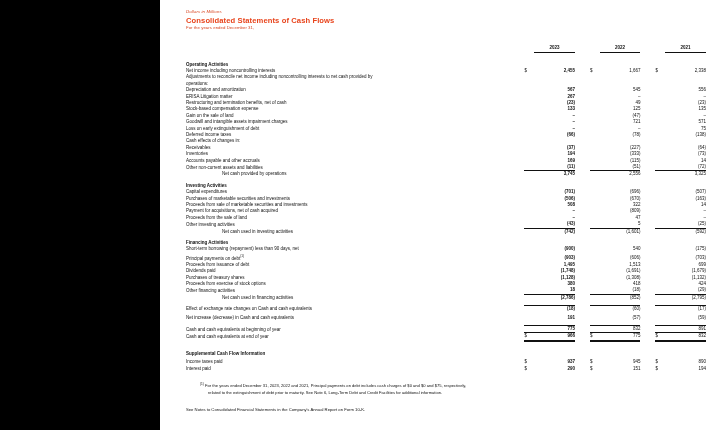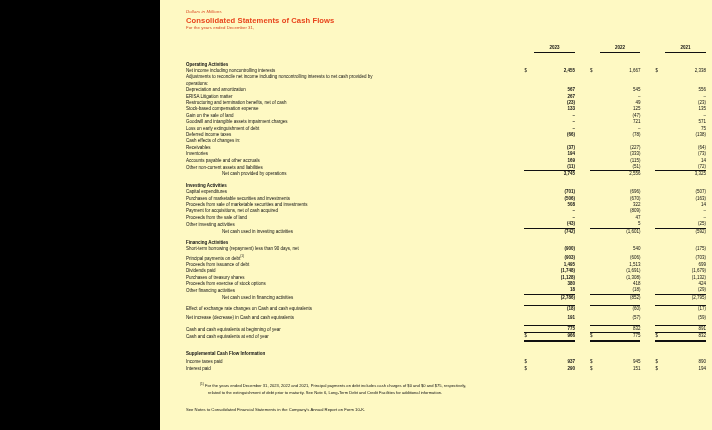--- a/index.html
+++ b/index.html
@@ -18,21 +18,21 @@
     width: 712px;
     height: 430px;
     background: #000000;
   }
   #page {
     position: absolute;
     left: 160px;
     top: 0;
     width: 552px;
     height: 430px;
-    background: #fef9c3;
+    background: #ffffff;
     overflow: hidden;
   }
   #sheet {
     position: absolute;
     left: 26px;
     top: 9px;
     width: 520px;
   }
 
   .eyebrow {

